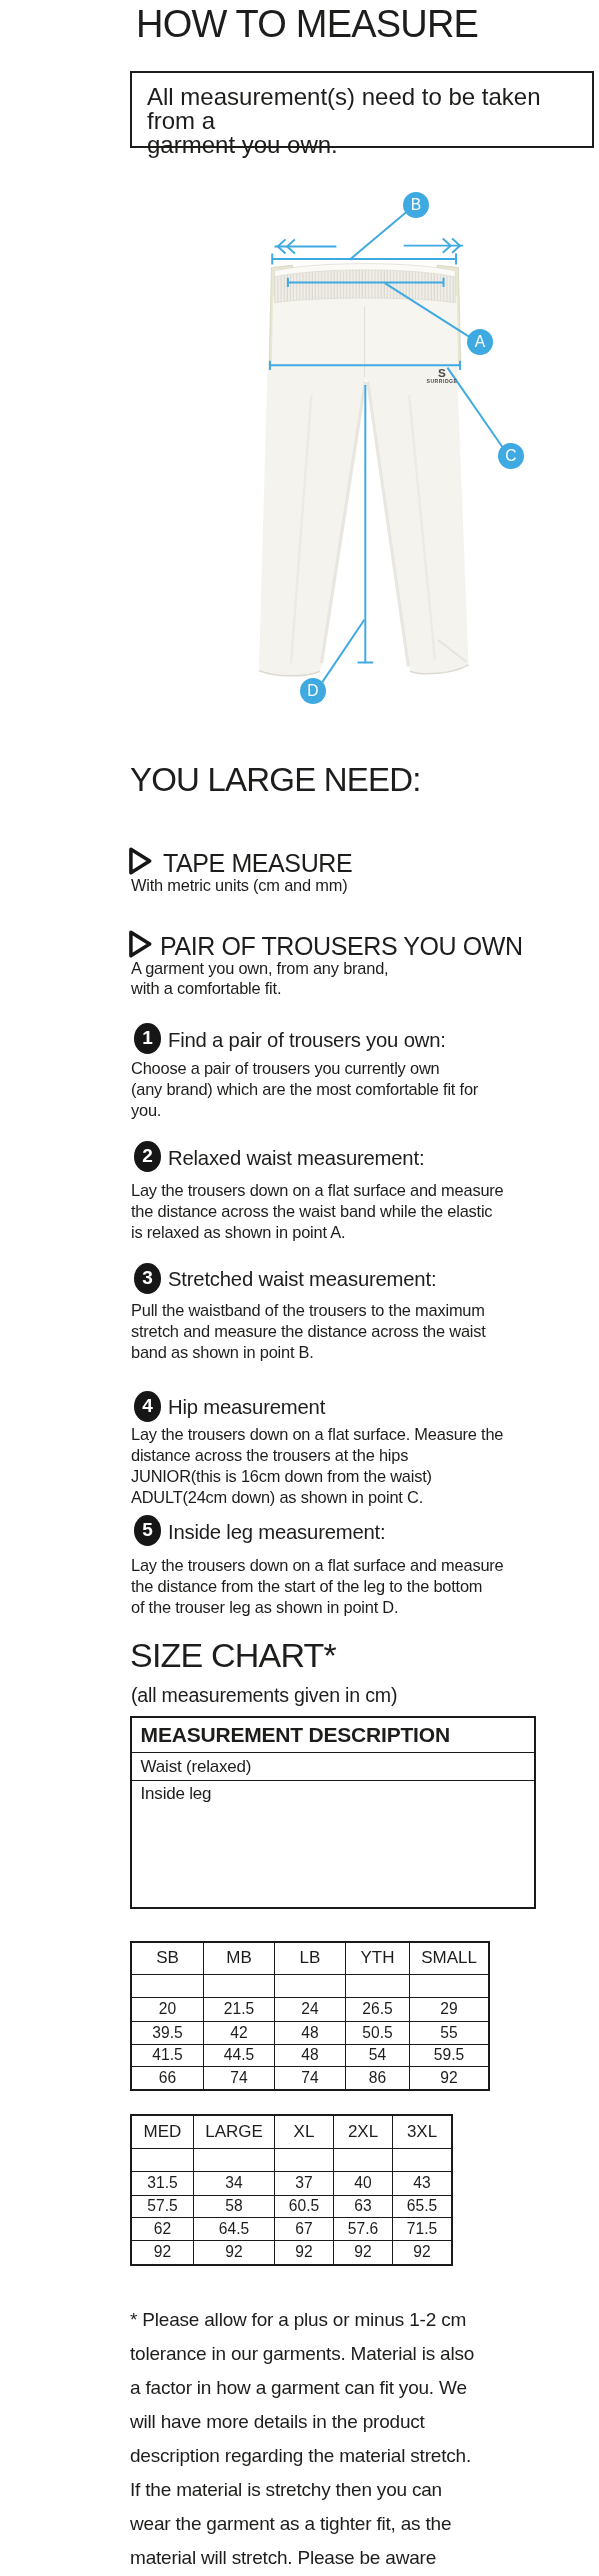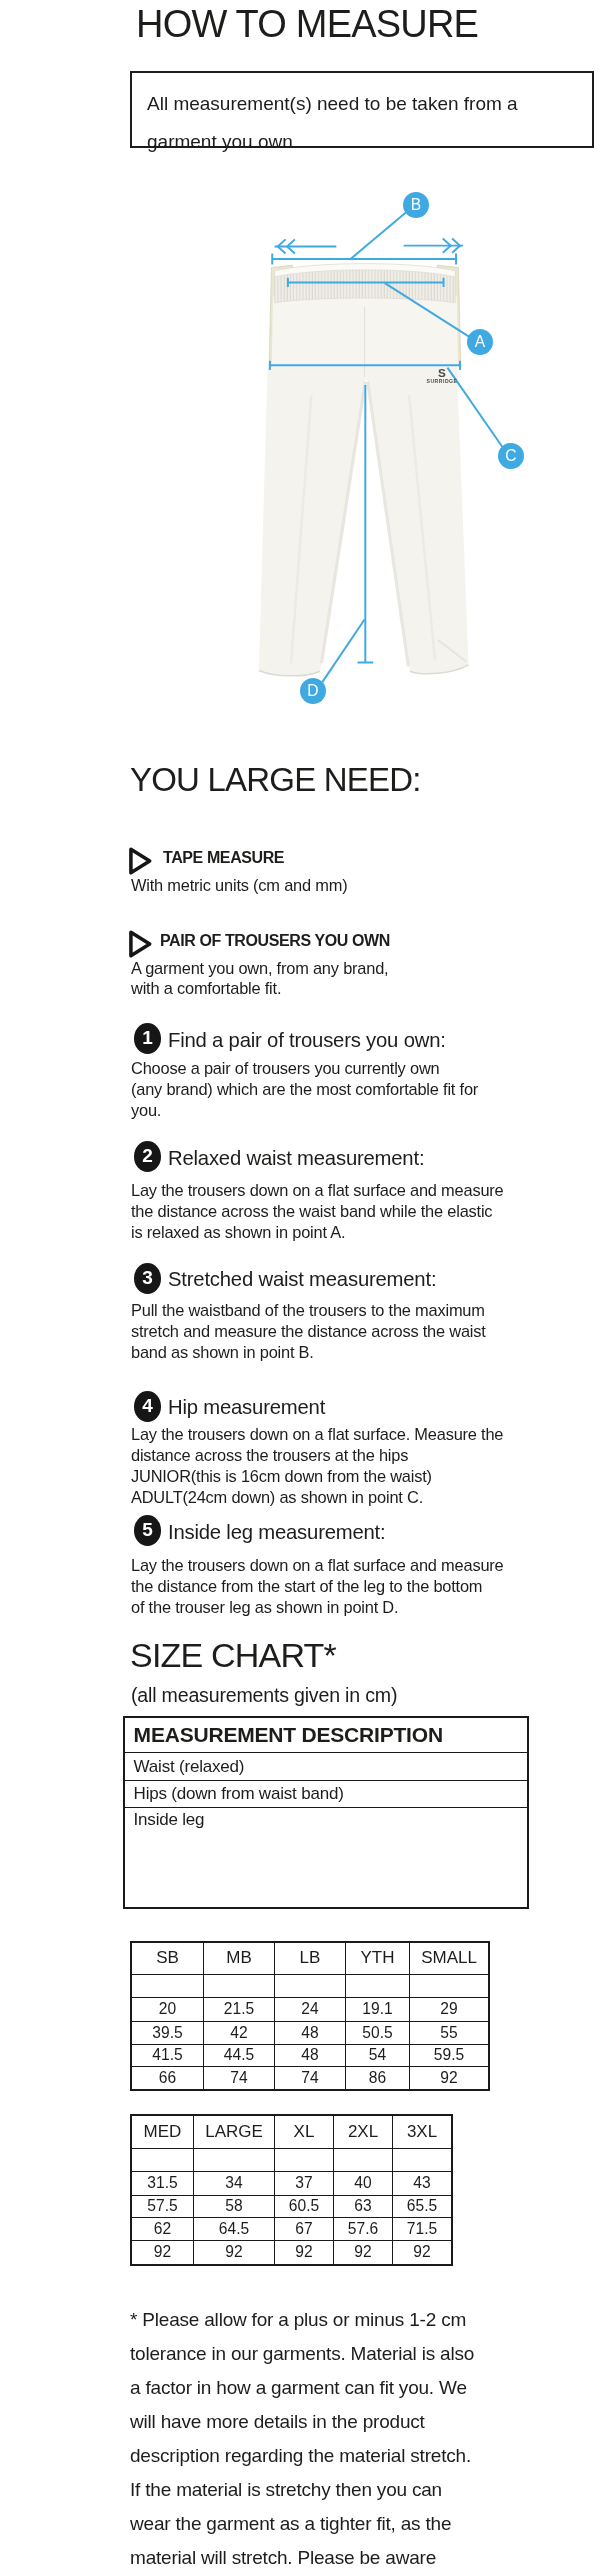--- a/index.html
+++ b/index.html
@@ -7,33 +7,33 @@
     width:600px;height:2576px;position:relative;background:#ffffff;
     font-family:"Liberation Sans","DejaVu Sans",sans-serif;color:#1d1d1b;
     overflow:hidden;
   }
   .abs{position:absolute;}
   .preline{white-space:pre-line;}
   
   .h1{font-size:38px;font-weight:400;letter-spacing:-0.8px;line-height:1.05;}
   
   .info-box{left:130px;top:71px;width:460px;height:73px;border:2.3px solid #1d1d1b;}
-  .info-box .txt{padding:11.7px 7.8px 0 15px;font-size:19px;line-height:38px;}
+  .info-box .txt{padding:11.7px 7.8px 0 15px;font-size:24px;line-height:24px;}
   
   .diagram-svg{left:0;top:172px;}
   .pt-circle{
     width:26px;height:26px;border-radius:50%;background:#3fa9e1;
     display:flex;align-items:center;justify-content:center;
     color:#fff;font-size:15.6px;line-height:1;
   }
   .brand{left:423px;top:367px;width:38px;text-align:center;color:#4a4a48;}
   .brand .mark{display:block;font-size:11.7px;font-weight:700;line-height:11px;}
   .brand .name{display:block;font-size:5.1px;font-weight:700;letter-spacing:0.5px;line-height:6.3px;}
   
-  .need-label{font-size:16px;letter-spacing:-0.4px;font-weight:700;}
+  .need-label{font-size:25px;letter-spacing:-0.4px;font-weight:400;}
   .need-sub{font-size:16.4px;line-height:20px;letter-spacing:-0.2px;}
   .tri-icon svg{display:block;}
   
   .step-circle{
     width:27px;height:30.5px;border-radius:50%;background:#161616;
     display:flex;align-items:center;justify-content:center;
     color:#fff;font-size:19px;font-weight:700;
   }
   .step-title{font-size:20.3px;letter-spacing:-0.2px;}
   .step-body{font-size:16.4px;line-height:21px;letter-spacing:-0.2px;}
@@ -185,44 +185,43 @@
     <span>5</span>
   </div>
 <div class="abs step-title" style="left:168px;top:1521px;">Inside leg measurement:</div>
 <div class="abs step-body preline" style="left:131px;top:1555px;">Lay the trousers down on a flat surface and measure
 the distance from the start of the leg to the bottom
 of the trouser leg as shown in point D.</div>
 
 <div class="abs h1" style="left:130px;top:1638px;font-size:34px;">SIZE CHART*</div>
 <div class="abs sub-note" style="left:131px;top:1684px;">(all measurements given in cm)</div>
 
-<div class="abs grid" style="left:123px;top:1716px;width:402px;grid-template-columns:1fr;grid-template-rows:34px 28px 26.6px 26.6px 47px 27px;">
+<div class="abs grid" style="left:130px;top:1716px;width:402px;grid-template-columns:1fr;grid-template-rows:34px 28px 26.6px 26.6px 47px 27px;">
   <div class="cell c0 r0 left desc-hdr">MEASUREMENT DESCRIPTION</div>
   <div class="cell c0 left desc-row">Waist (relaxed)</div>
-  <div class="cell c0 left desc-row">Hips (down from waist band)</div>
   <div class="cell c0 left desc-row">Inside leg</div>
 </div>
 
 <div class="abs grid" style="left:130px;top:1941px;grid-template-columns:71px 71px 71px 64px 79px;grid-template-rows:30.5px 23.5px 23.5px 23px 22px 23px;">
   <div class="cell c0 r0 size-hdr">SB</div>
   <div class="cell r0 size-hdr">MB</div>
   <div class="cell r0 size-hdr">LB</div>
   <div class="cell r0 size-hdr">YTH</div>
   <div class="cell r0 size-hdr">SMALL</div>
 
   <div class="cell c0"></div>
   <div class="cell"></div>
   <div class="cell"></div>
   <div class="cell"></div>
   <div class="cell"></div>
 
   <div class="cell c0">20</div>
   <div class="cell">21.5</div>
   <div class="cell">24</div>
-  <div class="cell">19.1</div>
+  <div class="cell">26.5</div>
   <div class="cell">29</div>
 
   <div class="cell c0">39.5</div>
   <div class="cell">42</div>
   <div class="cell">48</div>
   <div class="cell">50.5</div>
   <div class="cell">55</div>
 
   <div class="cell c0">41.5</div>
   <div class="cell">44.5</div>

